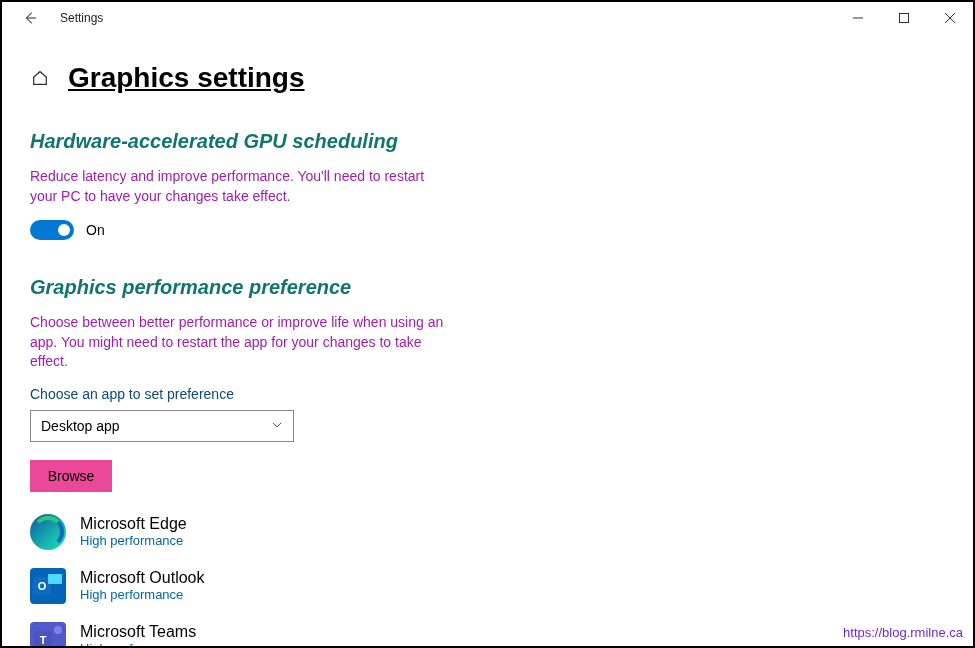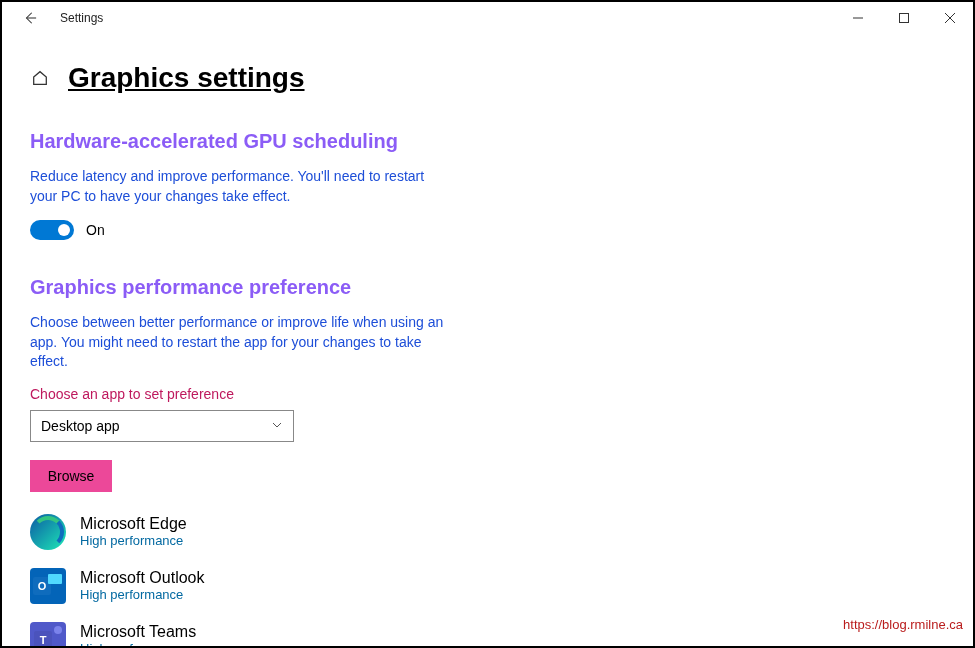--- a/index.html
+++ b/index.html
@@ -72,26 +72,27 @@
     }
     .page-title {
       font-size: 28px;
       font-weight: 600;
       color: #000;
       text-decoration: underline;
     }
     .section-title {
       font-size: 20px;
       font-weight: 600;
-      color: #8b5cf6;
+      color: #0f766e;
       margin-bottom: 14px;
+      font-style: italic;
     }
     .section-desc {
       font-size: 14px;
-      color: #1d4ed8;
+      color: #a21caf;
       line-height: 1.4;
       max-width: 420px;
       margin-bottom: 14px;
     }
     .toggle-row {
       display: flex;
       align-items: center;
       gap: 12px;
       margin-bottom: 36px;
     }
@@ -111,21 +112,21 @@
       position: absolute;
       right: 4px;
       top: 4px;
     }
     .toggle-label {
       font-size: 14px;
       color: #000;
     }
     .field-label {
       font-size: 14px;
-      color: #be185d;
+      color: #0c4a6e;
       margin-top: 7px;
       margin-bottom: 8px;
     }
     .dropdown {
       width: 264px;
       height: 32px;
       border: 1px solid #888;
       display: flex;
       align-items: center;
       justify-content: space-between;
@@ -243,23 +244,23 @@
       font-size: 16px;
       color: #000;
     }
     .app-perf {
       font-size: 13px;
       color: #0369a1;
     }
     .watermark {
       position: absolute;
       right: 10px;
-      bottom: 14px;
+      bottom: 6px;
       font-size: 13px;
-      color: #b91c1c;
+      color: #6d28d9;
     }
   </style>
 </head>
 <body>
 
 <div class="titlebar">
   <div class="back-btn">
     <svg viewBox="0 0 16 16" fill="none" stroke="#333" stroke-width="1.2">
       <path d="M10 2 L4 8 L10 14"></path>
       <path d="M4 8 L15 8"></path>

